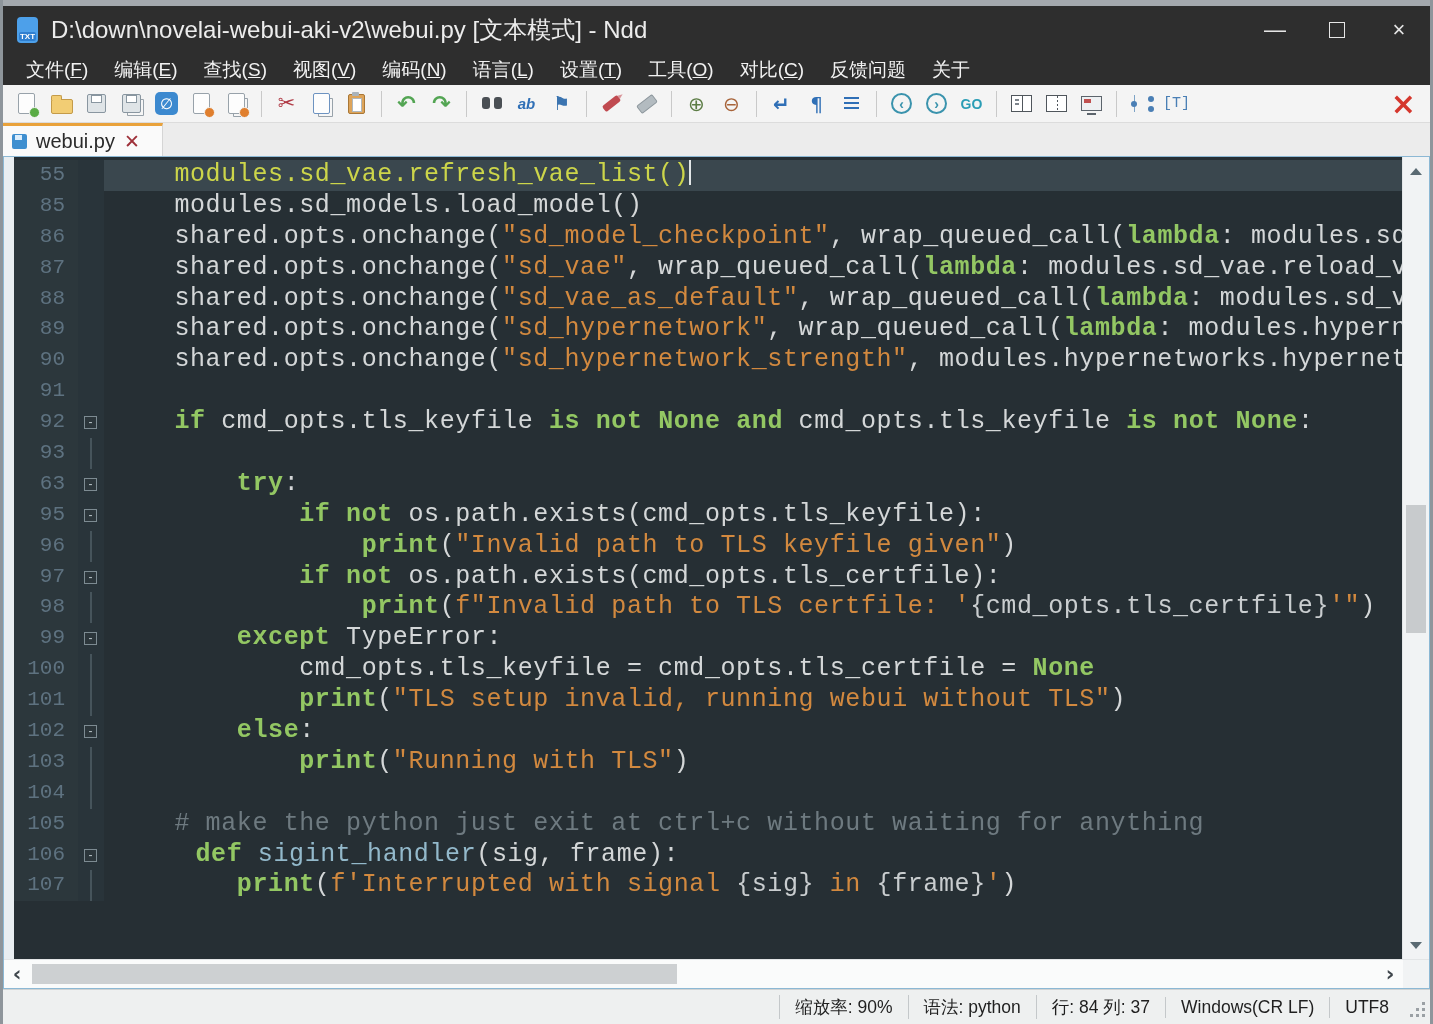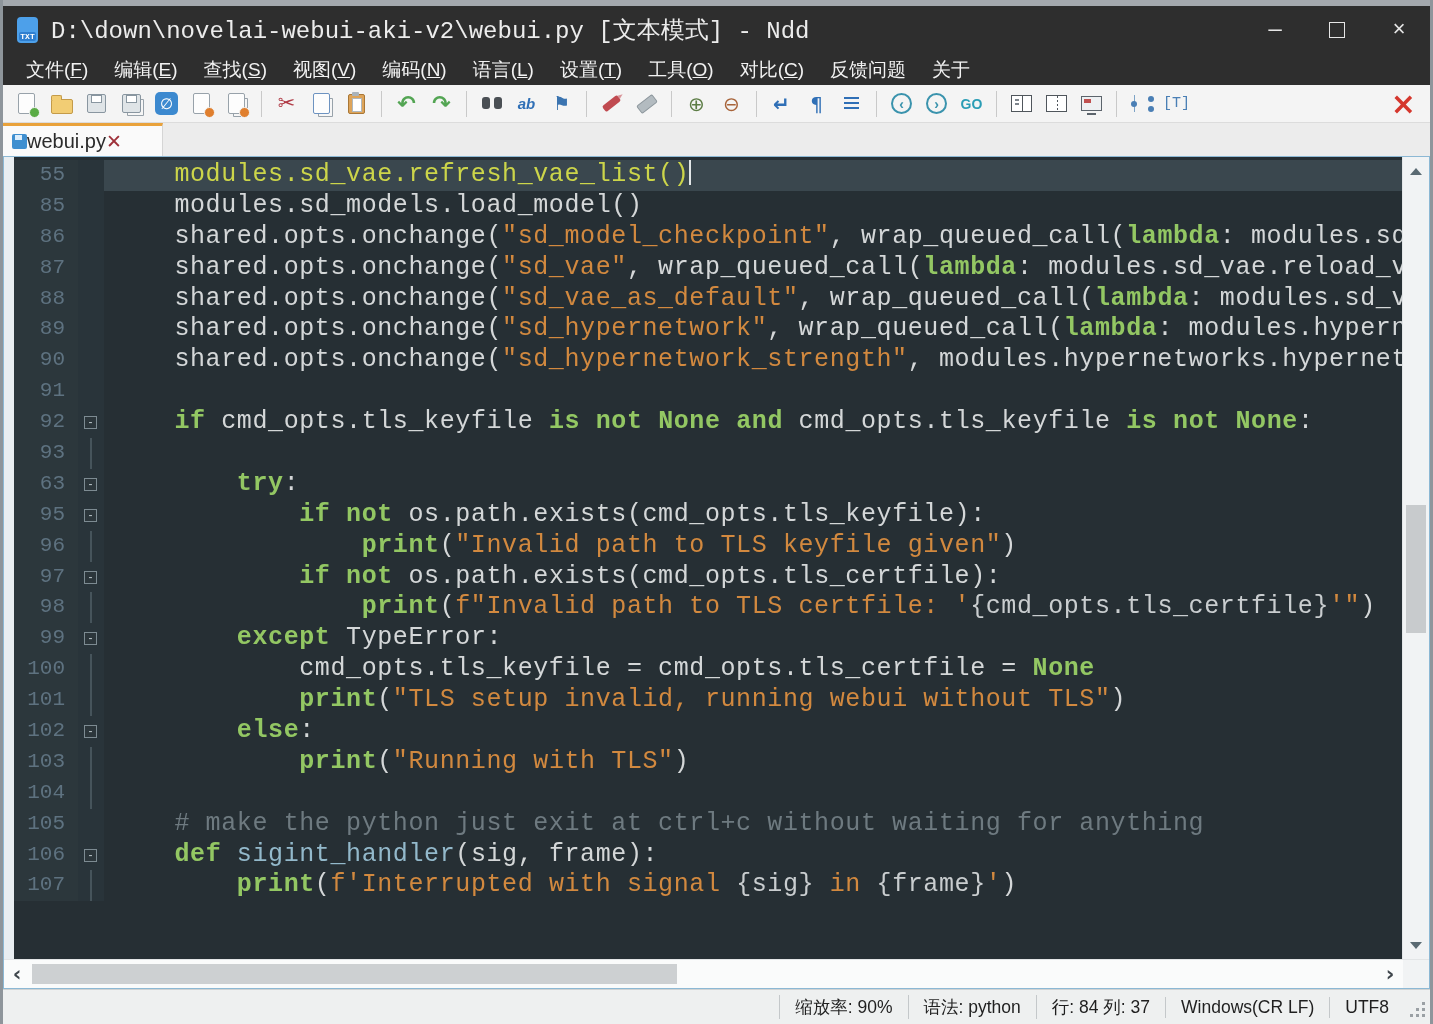--- a/index.html
+++ b/index.html
@@ -1,21 +1,21 @@
 <!DOCTYPE html>
 <html><head>
 <meta charset="utf-8">
 <style>
   html,body{margin:0;padding:0;}
   body{width:1433px;height:1024px;background:#9aa0a6;font-family:"Liberation Sans",sans-serif;overflow:hidden;position:relative;}
   .window{position:absolute;inset:0;display:flex;flex-direction:column;border-left:3px solid #8e959b;border-right:3px solid #8e959b;box-sizing:border-box;}
   .frame-top{height:6px;background:#a4a9ae;flex:none;}
 
   
-  .titlebar{height:48px;background:#2e2e2e;color:#ececec;display:flex;align-items:center;padding:0 0 0 14px;flex:none;font-family:Liberation Mono, monospace;}
+  .titlebar{height:48px;background:#2e2e2e;color:#ececec;display:flex;align-items:center;padding:0 0 0 14px;flex:none;}
   .file-badge{width:21px;height:26px;background:#4da0ea;border-radius:4px;position:relative;display:flex;align-items:flex-end;justify-content:center;flex:none;}
   .file-badge span{font-size:8px;font-weight:bold;color:#fff;background:#2f7fd0;border-radius:2px;padding:0 1px;margin-bottom:2px;}
   .title-text{font-size:24px;margin-left:13px;white-space:nowrap;}
   .win-controls{margin-left:auto;display:flex;height:100%;}
   .win-btn{width:62px;display:flex;align-items:center;justify-content:center;color:#e6e6e6;font-size:22px;}
   .win-btn .boxglyph{width:14px;height:14px;border:1.5px solid #e6e6e6;display:inline-block;}
 
   
   .menubar{height:31px;background:#2e2e2e;color:#f2f2f2;display:flex;align-items:center;padding-left:10px;font-size:19px;flex:none;}
   .menu-item{padding:0 13px;white-space:nowrap;}
@@ -58,21 +58,21 @@
   .ic-mon::before{content:"";position:absolute;left:2px;top:2px;width:7px;height:4px;background:#c05050;}
   .ic-mon::after{content:"";position:absolute;left:5px;right:5px;bottom:-5px;height:2.5px;background:#5c646c;}
   .ic-tree{width:19px;height:17px;border-left:1.5px solid #7da3c6;margin-left:4px;}
   .ic-tree::before{content:"";position:absolute;left:-4px;top:6px;width:6px;height:6px;border-radius:50%;background:#4a7fb5;}
   .ic-tree::after{content:"";position:absolute;right:0;top:1px;width:6px;height:6px;border-radius:50%;background:#4a7fb5;box-shadow:0 10px 0 0 #4a7fb5;}
   .ic-T{color:#4a7fb5;font-size:15px;font-family:"Liberation Mono",monospace;}
   .tb-close{margin-left:auto;margin-right:14px;color:#d5372d;font-size:30px;font-weight:bold;line-height:1;font-family:"DejaVu Sans",sans-serif;}
 
   
   .tabbar{height:33px;background:#ececec;display:flex;align-items:stretch;flex:none;}
-  .tab{background:#fafafa;border-top:3px solid #e9a23b;border-right:1px solid #d5d5d5;display:flex;align-items:center;padding:0 10px 0 9px;box-sizing:border-box;min-width:160px;}
+  .tab{background:#fafafa;border-top:3px solid #e9a23b;border-right:1px solid #d5d5d5;display:flex;align-items:center;padding:0 10px 0 9px;gap:9px;box-sizing:border-box;min-width:160px;}
   .tab-disk{width:15px;height:15px;background:#3f8fd0;border-radius:2px;position:relative;flex:none;}
   .tab-disk::before{content:"";position:absolute;left:3px;top:1px;width:7px;height:5px;background:#dceefc;}
   .tab-label{font-size:20px;color:#2b2b2b;}
   .tab-close{color:#9e3039;font-size:19px;font-weight:bold;line-height:1;font-family:"DejaVu Sans",sans-serif;}
 
   
   .editor{flex:1;position:relative;border:1px solid #8cb8d4;box-sizing:border-box;background:#262f34;display:flex;flex-direction:column;overflow:hidden;}
   .editor-main{flex:1;display:flex;overflow:hidden;}
   .left-strip{width:10px;background:#e9eef1;flex:none;}
   .viewport{flex:1;overflow:hidden;padding-top:3px;position:relative;}
@@ -400,21 +400,21 @@
           <div class="row">
             <div class="lnum">105</div>
             <div class="fold"></div>
             <div class="code"><span style="color: rgb(110, 122, 128);">    # make the python just exit at ctrl+c without waiting for anything</span></div>
           </div>
           <div class="row">
             <div class="lnum">106</div>
             <div class="fold">
               <div class="fbox">-</div>
             </div>
-            <div class="code"><span style="color: rgb(212, 215, 216);">    </span><span style="color: rgb(147, 199, 99); font-weight: bold;">def</span><span style="color: rgb(212, 215, 216);"> </span><span style="color: rgb(147, 185, 203);">sigint_handler</span><span style="color: rgb(212, 215, 216);">(sig, frame):</span></div>
+            <div class="code"><span style="color: rgb(212, 215, 216);">    </span><span style="color: rgb(147, 199, 99); font-weight: bold; margin-left: 21px;">def</span><span style="color: rgb(212, 215, 216);"> </span><span style="color: rgb(147, 185, 203);">sigint_handler</span><span style="color: rgb(212, 215, 216);">(sig, frame):</span></div>
           </div>
           <div class="row">
             <div class="lnum">107</div>
             <div class="fold line"></div>
             <div class="code"><span style="color: rgb(212, 215, 216);">        </span><span style="color: rgb(147, 199, 99); font-weight: bold;">print</span><span style="color: rgb(212, 215, 216);">(</span><span style="color: rgb(210, 137, 63);">f'Interrupted with signal </span><span style="color: rgb(201, 205, 207);">{sig}</span><span style="color: rgb(210, 137, 63);"> in </span><span style="color: rgb(201, 205, 207);">{frame}</span><span style="color: rgb(210, 137, 63);">'</span><span style="color: rgb(212, 215, 216);">)</span></div>
           </div>
         </div>
       <div class="vscroll">
         <div class="vs-up">
             <span class="tri-up"></span>

